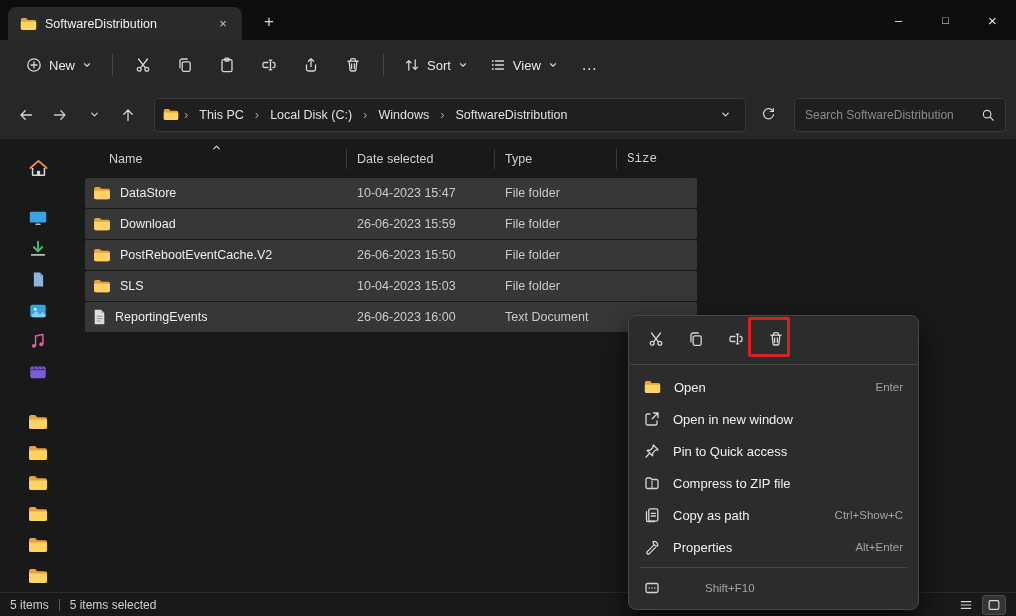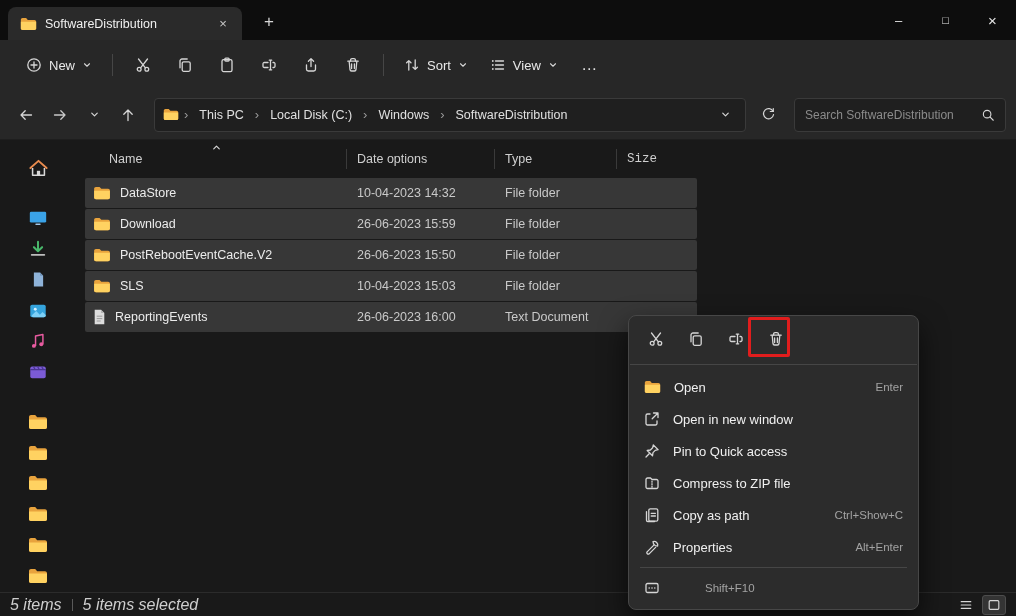--- a/index.html
+++ b/index.html
@@ -66,21 +66,21 @@
   .cm-iconrow{display:flex;align-items:center;gap:2px;padding:6px 8px;position:relative;}
   .cm-iconbtn{width:38px;height:34px;display:grid;place-items:center;border-radius:4px;}
   .cm-divider{height:1px;background:#464646;margin:2px 1px;}
   .cm-items{padding:4px 5px 0;}
   .cm-item{display:flex;align-items:center;gap:13px;height:32px;padding:0 10px;border-radius:4px;font-size:13px;color:#f0f0f0;}
   .cm-item .lbl{flex:1;}
   .cm-item .sc{font-size:11.5px;color:#a3a3a3;margin-left:32px;}
   .annotation{position:absolute;left:119px;top:1px;width:42px;height:40px;border:3px solid var(--annotation-red);border-radius:2px;pointer-events:none;}
 
   
-  .statusbar{position:absolute;left:0;right:0;bottom:0;height:24px;background:#191919;border-top:1px solid #2b2b2b;display:flex;align-items:center;padding:0 10px;font-size:16px;color:#cfcfcf;font-style:italic;}
+  .statusbar{position:absolute;left:0;right:0;bottom:0;height:24px;background:#191919;border-top:1px solid #2b2b2b;display:flex;align-items:center;padding:0 10px;font-size:12px;color:#cfcfcf;}
   .status-sep{width:1px;height:12px;background:#5a5a5a;margin:0 10px;}
   .status-views{margin-left:auto;display:flex;gap:4px;align-items:center;}
   .sv-btn{width:24px;height:20px;display:grid;place-items:center;border-radius:3px;}
   .sv-btn.active{background:#343434;border:1px solid #4d4d4d;}
 
   
   .ic{stroke:#d6d6d6;fill:none;stroke-width:1.3;stroke-linecap:round;stroke-linejoin:round;}
   .ic.dim{stroke:#c9c9c9;}
 </style>
 </head>
@@ -323,34 +323,34 @@
     </div>
   </aside>
 
   <main class="content">
     <div class="list">
       <div class="list-header">
         <svg class="ic sort-caret" viewBox="0 0 12 12" width="11" height="11">
             <path d="M3 7.5l3-3 3 3"></path>
           </svg>
         <div class="hcell c-name">Name</div>
-        <div class="hcell c-date">Date options</div>
+        <div class="hcell c-date">Date selected</div>
         <div class="hcell c-type">Type</div>
         <div class="hcell c-size">Size</div>
       </div>
 
       <div class="row">
         <div class="cell c-name">
           <svg viewBox="0 0 20 16" width="18" height="14">
               <path fill="#e8a33d" d="M1 3c0-1.1.9-2 2-2h4.2l2 2.2H17c1.1 0 2 .9 2 2V13c0 1.1-.9 2-2 2H3c-1.1 0-2-.9-2-2V3z"></path>
               <path fill="#ffd261" d="M1 5.4h18V13a2 2 0 0 1-2 2H3a2 2 0 0 1-2-2V5.4z"></path>
             </svg>
           <span>DataStore</span>
         </div>
-        <div class="cell c-date">10-04-2023 14:32</div>
+        <div class="cell c-date">10-04-2023 15:47</div>
         <div class="cell c-type">File folder</div>
         <div class="cell c-size"></div>
       </div>
 
       <div class="row">
         <div class="cell c-name">
           <svg viewBox="0 0 20 16" width="18" height="14">
               <path fill="#e8a33d" d="M1 3c0-1.1.9-2 2-2h4.2l2 2.2H17c1.1 0 2 .9 2 2V13c0 1.1-.9 2-2 2H3c-1.1 0-2-.9-2-2V3z"></path>
               <path fill="#ffd261" d="M1 5.4h18V13a2 2 0 0 1-2 2H3a2 2 0 0 1-2-2V5.4z"></path>
             </svg>

